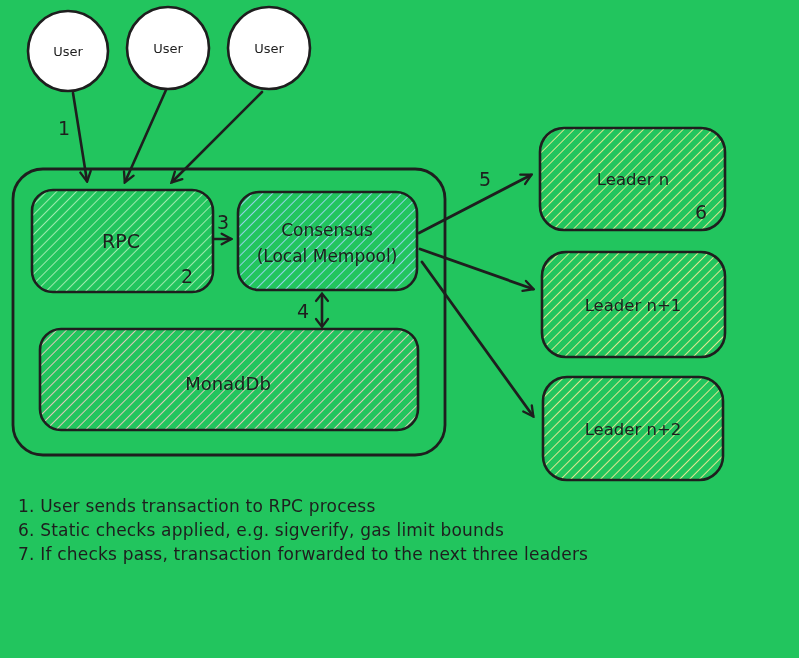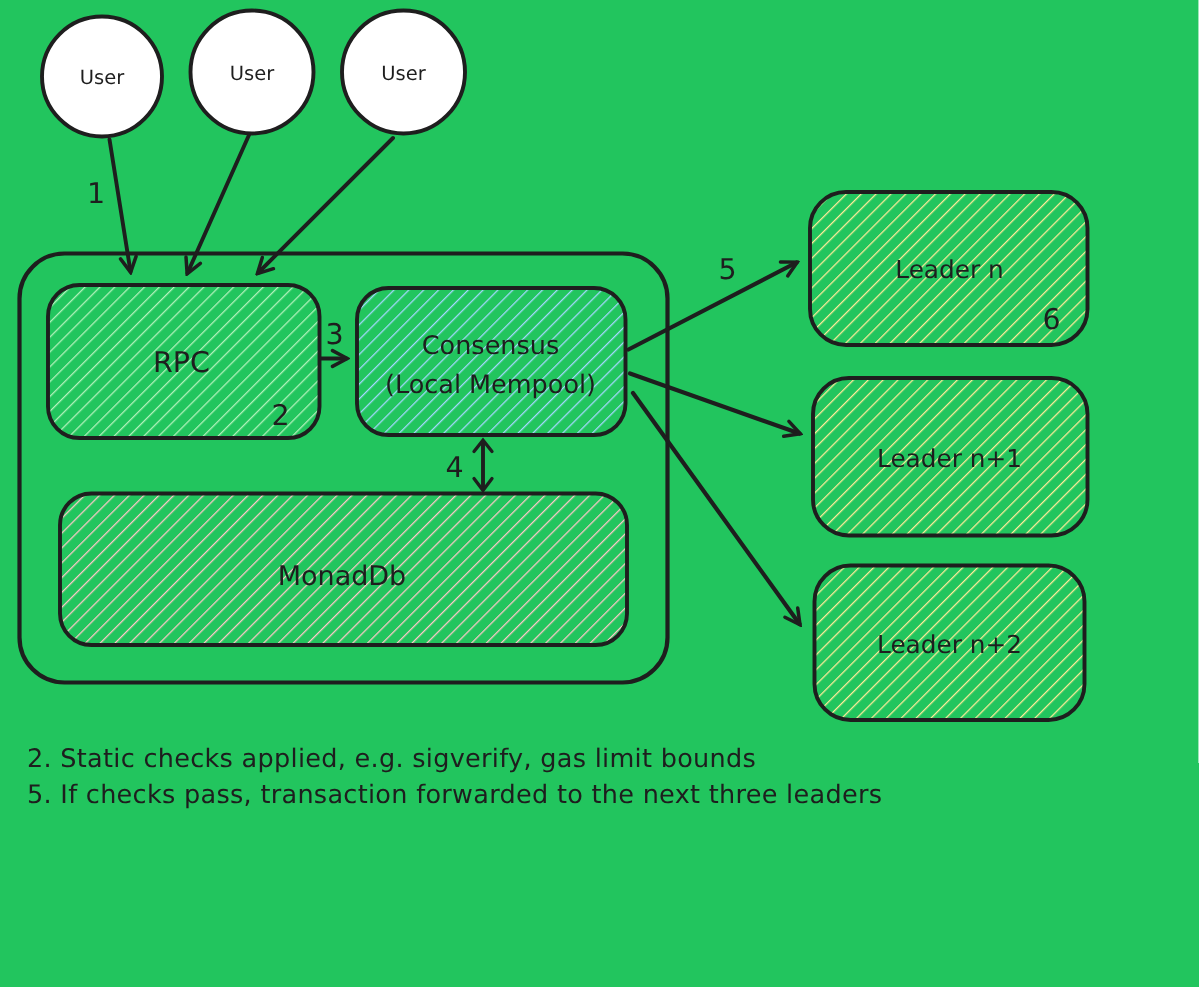--- a/index.html
+++ b/index.html
@@ -129,17 +129,18 @@
 
     <text x="64" y="135" text-anchor="middle" class="step-label">1</text>
     <text x="187" y="283" text-anchor="middle" class="step-label">2</text>
     <text x="223" y="229" text-anchor="middle" class="step-label">3</text>
     <text x="303" y="318" text-anchor="middle" class="step-label">4</text>
     <text x="485" y="186" text-anchor="middle" class="step-label">5</text>
     <text x="701" y="219" text-anchor="middle" class="step-label">6</text>
   </svg>
 
   <div class="legend">
-    <div class="legend-item">2. Static checks applied, e.g. sigverify, gas limit bounds</div>
-    <div class="legend-item">5. If checks pass, transaction forwarded to the next three leaders</div>
+    <div class="legend-item">1. User sends transaction to RPC process</div>
+    <div class="legend-item">6. Static checks applied, e.g. sigverify, gas limit bounds</div>
+    <div class="legend-item">7. If checks pass, transaction forwarded to the next three leaders</div>
   </div>
 
 </div>
 
 </body></html>

